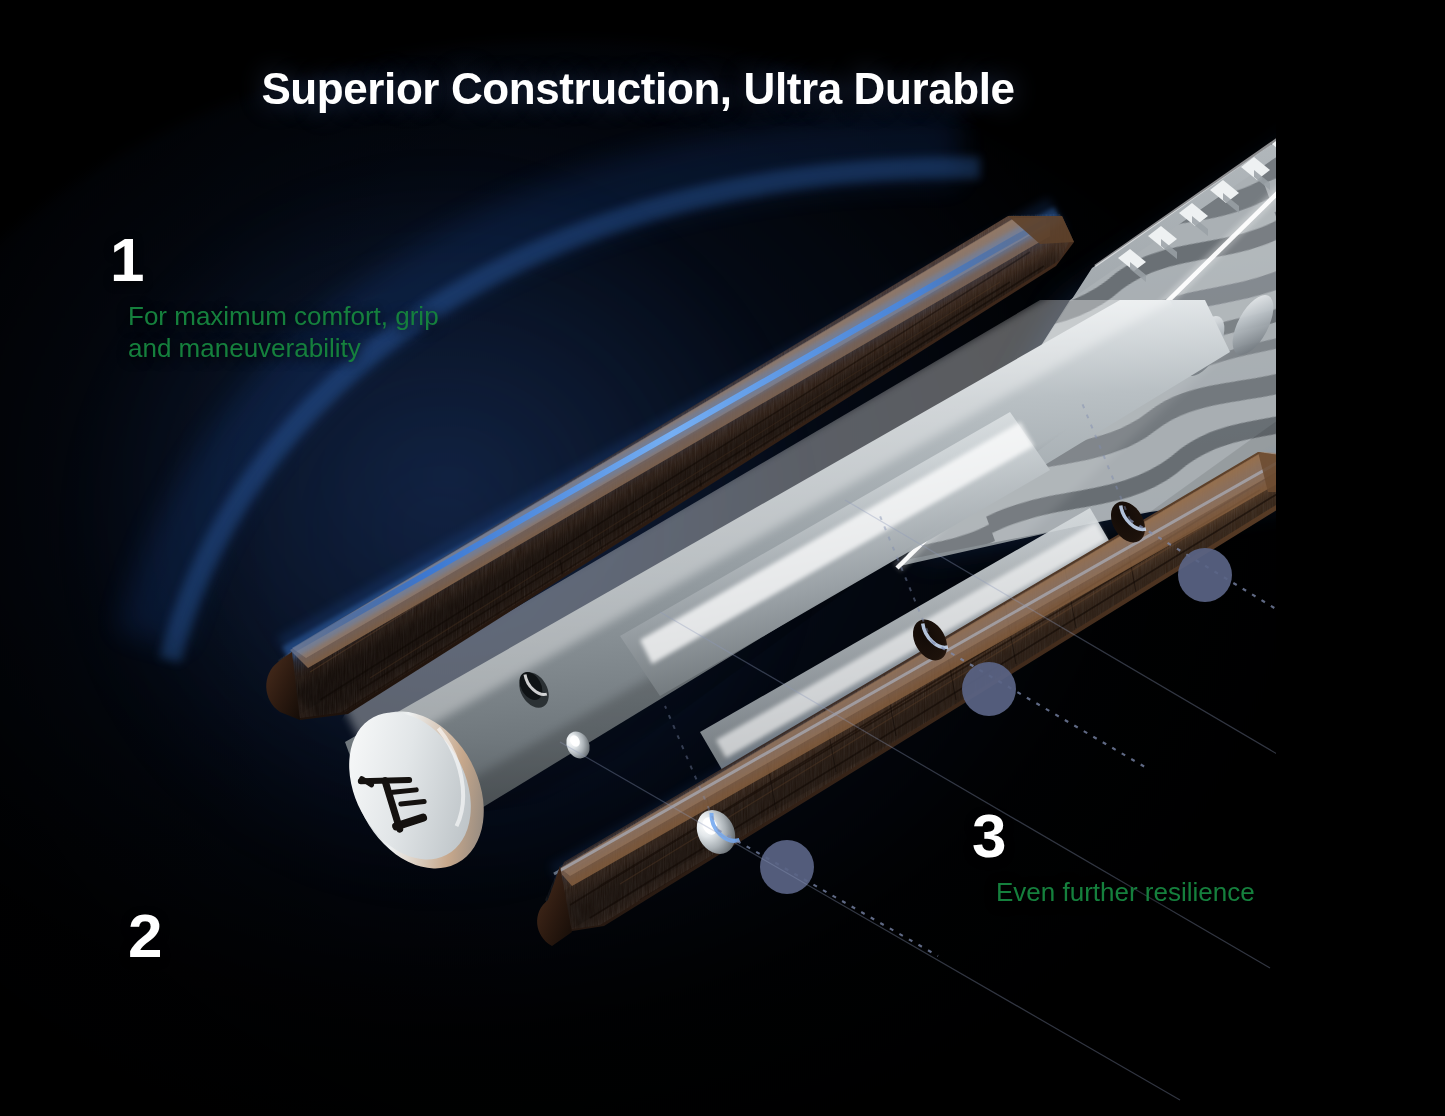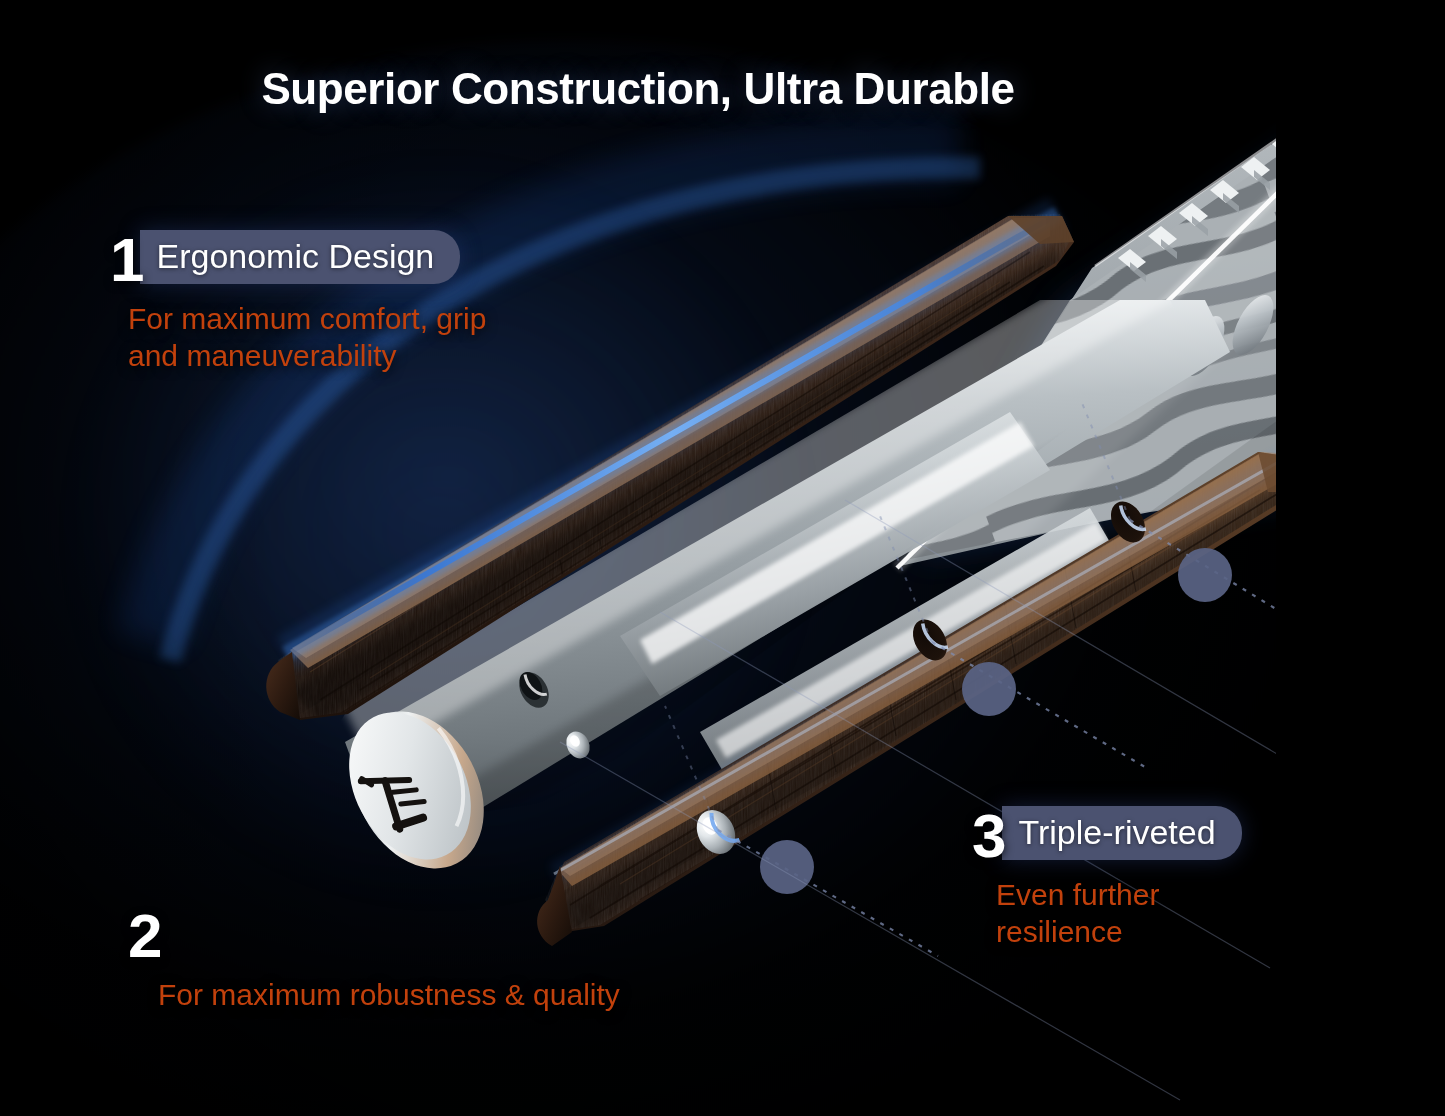--- a/index.html
+++ b/index.html
@@ -99,22 +99,22 @@
     z-index:2;
   }
   .callout-pill-label{
     color:#ffffff;
     font-size:34px;
     line-height:1;
     white-space:nowrap;
     text-shadow:0 1px 4px rgba(0,0,0,0.5);
   }
   .callout-desc{
-    color:#c2410c;
-    font-size:30px;
+    color:#15803d;
+    font-size:26px;
     line-height:1.22;
     margin-top:13px;
     text-shadow:0 2px 12px rgba(0,0,0,0.95);
     white-space:pre-line;
   }
 
   #callout-1{ left:110px; top:230px; }
   #callout-1 .callout-desc{ margin-left:18px; }
   #callout-2{ left:128px; top:906px; }
   #callout-2 .callout-desc{ margin-left:30px; }
@@ -478,38 +478,31 @@
     </g>
   </svg>
 
   <div id="vignette"></div>
 
   <div id="title">Superior Construction, Ultra Durable</div>
 
   <div class="callout" id="callout-1">
     <div class="callout-head">
       <span class="callout-num">1</span>
-      <span class="callout-pill">
-        <span class="callout-pill-label">Ergonomic Design</span>
-      </span>
     </div>
     <div class="callout-desc">For maximum comfort, grip
 and maneuverability</div>
   </div>
 
   <div class="callout" id="callout-2">
     <div class="callout-head">
       <span class="callout-num">2</span>
     </div>
-    <div class="callout-desc">For maximum robustness &amp; quality</div>
   </div>
 
   <div class="callout" id="callout-3">
     <div class="callout-head">
       <span class="callout-num">3</span>
-      <span class="callout-pill">
-        <span class="callout-pill-label">Triple-riveted</span>
-      </span>
     </div>
     <div class="callout-desc">Even further resilience</div>
   </div>
 
 </div>
 
 </body></html>

